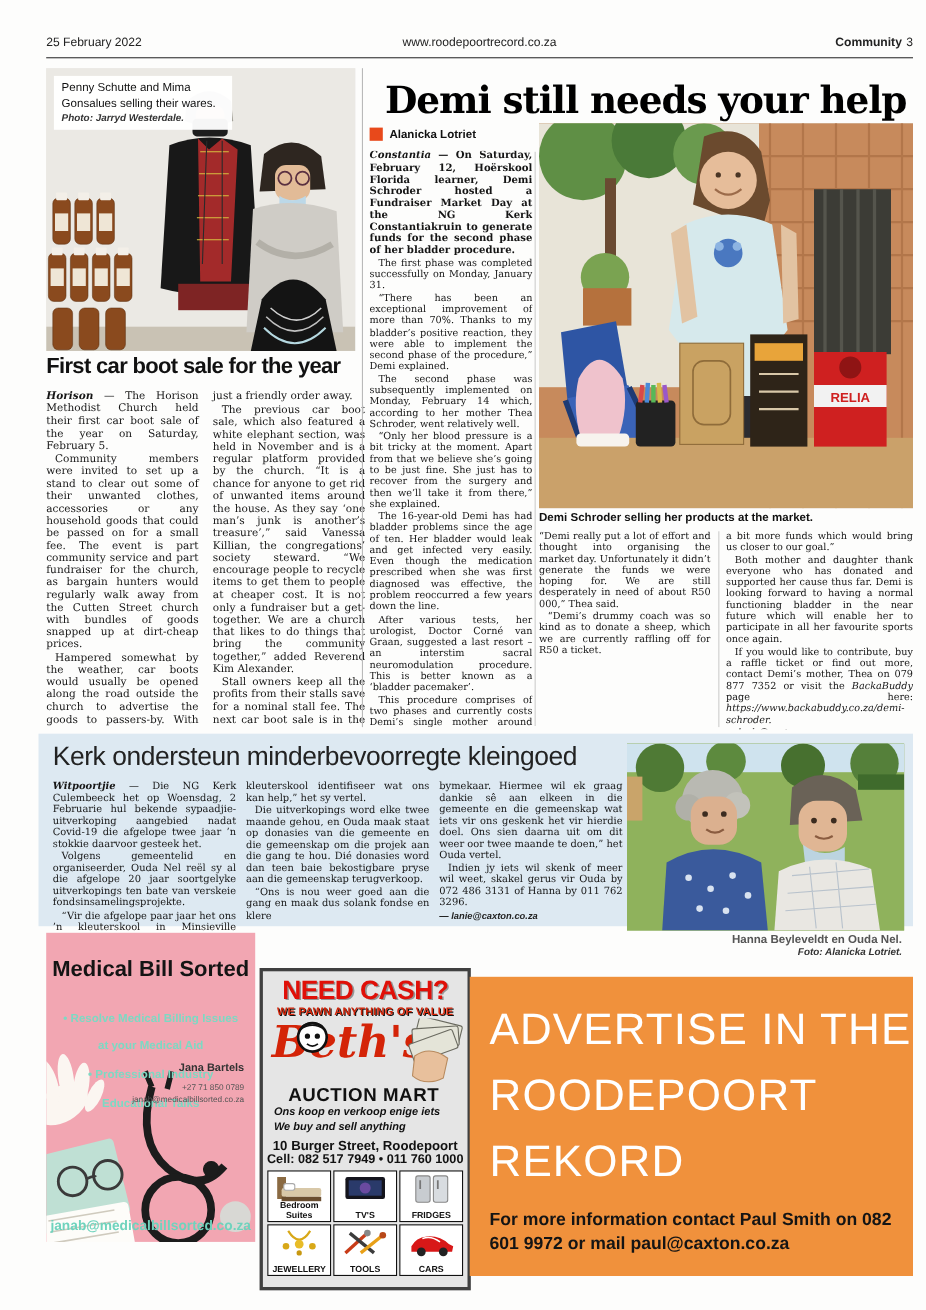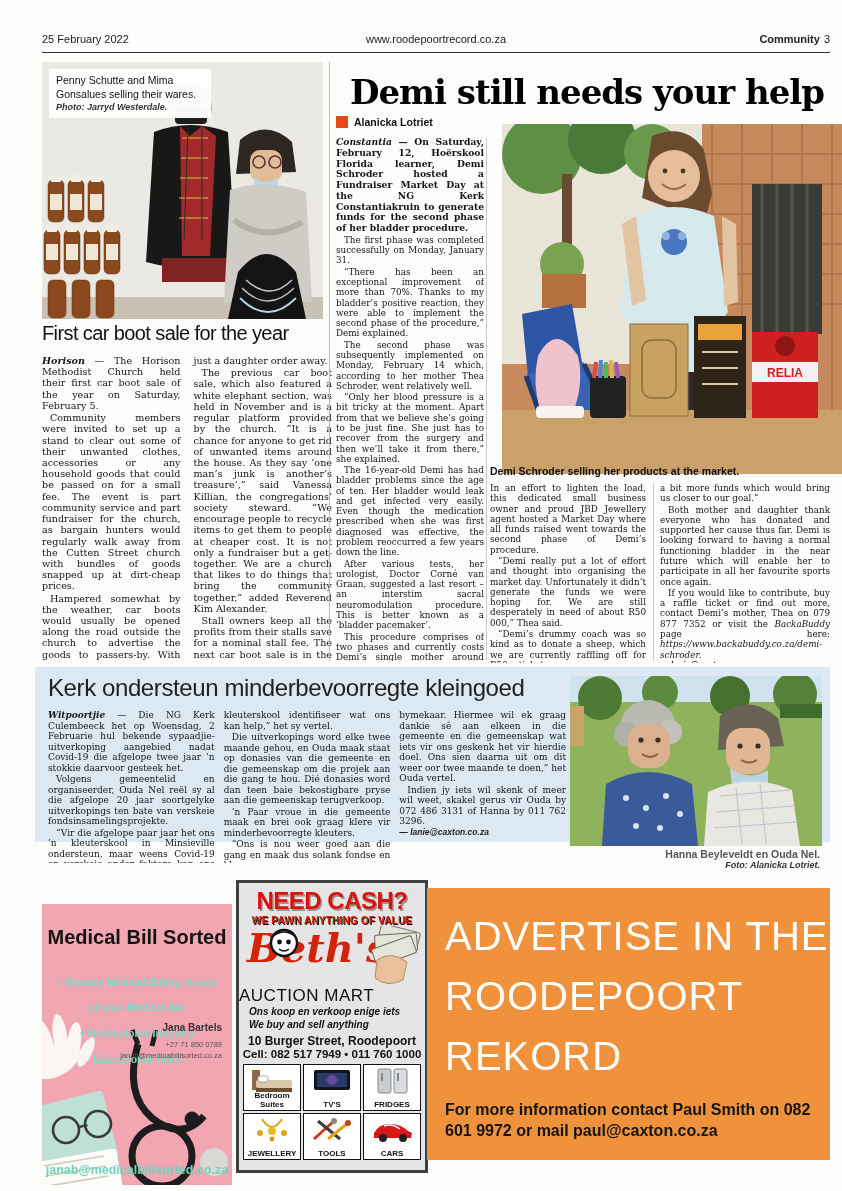--- a/index.html
+++ b/index.html
@@ -58,21 +58,21 @@
   .kerk-headline{position:absolute;left:13px;top:7px;font-family:"Liberation Sans",sans-serif;
                  font-size:24px;letter-spacing:-0.4px;color:#222;white-space:nowrap;}
   .kerk-cols{position:absolute;left:13px;top:43px;width:518px;height:153px;display:flex;gap:9px;overflow:hidden;justify-content:space-between;}
   .kerk-cols .col{width:167px;font-size:9px;line-height:1.17;}
   .kerk-photo{position:absolute;left:535px;top:9px;width:252px;height:170px;background:#86ab55;}
   .kerk-photo svg{display:block;}
   .kerk-cap{position:absolute;right:10px;top:181px;text-align:right;
             font-family:"Liberation Sans",sans-serif;font-weight:bold;font-size:10.5px;color:#555;}
   .kerk-credit{font-style:italic;font-size:9px;color:#333;font-weight:bold;}
   
-  .ad-medical{position:absolute;left:42px;top:904px;width:190px;height:281px;background:#f2a6b2;overflow:hidden;}
+  .ad-medical{position:absolute;left:42px;top:848px;width:190px;height:281px;background:#f2a6b2;overflow:hidden;}
   .mb-decor{position:absolute;left:0;top:0;}
   .mb-title{position:absolute;top:22px;width:100%;text-align:center;
             font-family:"Liberation Sans",sans-serif;font-weight:bold;font-size:20px;color:#141414;}
   .mb-bullets{position:absolute;top:60px;width:100%;text-align:center;
               font-family:"Liberation Sans",sans-serif;font-weight:bold;font-size:10.5px;
               line-height:1.45;color:#7cd9c3;}
   .mb-contact{position:absolute;top:118px;right:10px;text-align:right;
               font-family:"Liberation Sans",sans-serif;color:#333;}
   .mb-name{font-weight:bold;font-size:10px;margin-bottom:6px;}
   .mb-phone,.mb-email{font-size:7.5px;color:#555;line-height:1.5;}
@@ -81,21 +81,21 @@
   .ad-beths{position:absolute;left:236px;top:880px;width:186px;height:287px;background:#e5e5e5;
             border:3px solid #404040;overflow:hidden;font-family:"Liberation Sans",sans-serif;text-align:center;}
   .bt-needcash{margin-top:4px;font-size:24px;font-weight:bold;color:#e01008;letter-spacing:-0.5px;
                text-shadow:1.5px 1.5px 0 rgba(0,0,0,.35);}
   .bt-pawn{font-size:10px;font-weight:bold;color:#d42408;text-shadow:1px 1px 0 #111;letter-spacing:.2px;}
   .bt-logorow{position:relative;height:58px;margin-top:2px;}
   .bt-brand{position:absolute;left:8px;top:-4px;font-family:"DejaVu Serif",serif;font-style:italic;
             font-weight:bold;font-size:40px;color:#d42408;}
   .bt-face{position:absolute;left:30px;top:0px;}
   .bt-hand{position:absolute;right:2px;top:-2px;}
-  .bt-auction{font-size:17px;font-weight:normal;color:#111;letter-spacing:.5px;text-align:left;}
+  .bt-auction{font-size:17px;font-weight:bold;color:#111;letter-spacing:.5px;text-align:left;margin-left:23px;}
   .bt-tag{font-size:10px;font-weight:bold;font-style:italic;color:#111;text-align:left;padding-left:10px;line-height:1.25;}
   .bt-address{margin-top:3px;font-size:12px;font-weight:bold;color:#111;}
   .bt-phone{font-size:11.5px;font-weight:bold;color:#111;}
   .bt-grid{display:grid;grid-template-columns:1fr 1fr 1fr;gap:2px;margin:4px 4px 0 4px;}
   .bt-cell{background:#fff;border:1.5px solid #111;height:45px;position:relative;}
   .bt-cell svg{display:block;margin:3px auto 0 auto;}
   .bt-label{position:absolute;bottom:1px;width:100%;font-size:8px;font-weight:bold;color:#111;line-height:1.05;}
   .ad-advertise{position:absolute;left:427px;top:888px;width:403px;height:272px;background:#f0913c;
                 font-family:"Liberation Sans",sans-serif;}
   .adv-lines{position:absolute;left:18px;top:18px;color:#fff;font-size:40px;letter-spacing:1px;line-height:1.5;}
@@ -183,32 +183,32 @@
         <path d="M200 226 q26 26 52 0" stroke="#c0c0c0" stroke-width="1.4" fill="none"></path>
         <path d="M198 236 q28 28 56 0" stroke="#b5d8e0" stroke-width="1.8" fill="none"></path>
       </g>
     </svg>
     <figcaption class="p1-cap">
       <span>Penny Schutte and Mima Gonsalues selling their wares.</span>
       <div class="p1-credit">Photo: Jarryd Westerdale.</div>
     </figcaption>
   </figure>
 
-  <h2 class="cb-headline" style="font-weight:400;margin:0">First car boot sale for the year</h2>
+  <h2 class="cb-headline" style="font-weight:700;margin:0">First car boot sale for the year</h2>
   <div class="cb-cols">
     <div class="col">
       <p class="lede"><span class="loc">Horison</span><span> — The Horison Methodist Church held their first car boot sale of the year on Saturday, February 5.</span></p>
       <div>
           <p>Community members were invited to set up a stand to clear out some of their unwanted clothes, accessories or any household goods that could be passed on for a small fee. The event is part community service and part fundraiser for the church, as bargain hunters would regularly walk away from the Cutten Street church with bundles of goods snapped up at dirt-cheap prices.</p>
           <p>Hampered somewhat by the weather, car boots would usually be opened along the road outside the church to advertise the goods to passers-by. With damp boots but warm hearts, the stall owners set up inside the halls of the church, encouraging the public to waft around in search of the item they needed. For those working up an appetite, flavour-filled bacon and egg rolls were</p>
         </div>
     </div>
     <div class="col cont">
       <div class="cont">
-          <p>just a daughter order away.</p>
+          <p>just a friendly order away.</p>
           <p>The previous car boot sale, which also featured a white elephant section, was held in November and is a regular platform provided by the church. “It is a chance for anyone to get rid of unwanted items around the house. As they say ‘one man’s junk is another’s treasure’,” said Vanessa Killian, the congregations’ society steward. “We encourage people to recycle items to get them to people at cheaper cost. It is not only a fundraiser but a get-together. We are a church that likes to do things that bring the community together,” added Reverend Kim Alexander.</p>
           <p>Stall owners keep all the profits from their stalls save for a nominal stall fee. The next car boot sale is in the pipeline and in the meantime, the church offers Tuesday Bible studies, a Thursday feeding scheme and of course, Sunday services.</p>
         </div>
 
     </div>
   </div>
 
   <div class="vrule" style="left:329px;top:62px;height:599px;"></div>
   <div class="vrule" style="left:486px;top:138px;height:522px;border-color:#ccc;"></div>
   <div class="vrule" style="left:653px;top:483px;height:178px;border-color:#ccc;"></div>
@@ -224,21 +224,21 @@
         <p>The first phase was completed successfully on Monday, January 31.</p>
         <p>“There has been an exceptional improvement of more than 70%. Thanks to my bladder’s positive reaction, they were able to implement the second phase of the procedure,” Demi explained.</p>
         <p>The second phase was subsequently implemented on Monday, February 14 which, according to her mother Thea Schroder, went relatively well.</p>
         <p>“Only her blood pressure is a bit tricky at the moment. Apart from that we believe she’s going to be just fine. She just has to recover from the surgery and then we’ll take it from there,” she explained.</p>
         <p>The 16-year-old Demi has had bladder problems since the age of ten. Her bladder would leak and get infected very easily. Even though the medication prescribed when she was first diagnosed was effective, the problem reoccurred a few years down the line.</p>
         <p>After various tests, her urologist, Doctor Corné van Graan, suggested a last resort – an interstim sacral neuromodulation procedure. This is better known as a ‘bladder pacemaker’.</p>
         <p>This procedure comprises of two phases and currently costs Demi’s single mother around R170 000. While the first phase required Demi to carry an external, temporary unit for two weeks, the second phase consisted of a permanent pacemaker which was implanted below her skin.</p>
       </div>
   </div>
 
-  <figure class="demi-photo" style="margin:12px">
+  <figure class="demi-photo" style="margin:0">
     <svg width="340" height="350" viewBox="0 0 340 350">
       <rect width="340" height="350" fill="#c78a5c"></rect>
       <g stroke="#b2764a" stroke-width="2">
           <path d="M210 0 l0 350 M240 0 l0 350 M270 0 l0 350 M300 0 l0 350 M330 0 l0 350 M200 30 l140 0 M200 60 l140 0 M200 90 l140 0 M200 120 l140 0 M200 150 l140 0 M200 180 l140 0"></path>
         </g>
       <rect x="250" y="60" width="70" height="150" fill="#3c3c36"></rect>
       <g stroke="#55554d" stroke-width="3">
           <path d="M260 60 l0 150 M275 60 l0 150 M290 60 l0 150 M305 60 l0 150"></path>
         </g>
       <rect x="0" y="0" width="200" height="240" fill="#e8e4d8"></rect>
@@ -295,21 +295,20 @@
             <path d="M110 254 l-1 -18" stroke="#d8b84a"></path>
             <path d="M116 254 l-2 -16" stroke="#9a58c8"></path>
           </g>
       </g>
     </svg>
   </figure>
   <div class="demi-caption">Demi Schroder selling her products at the market.</div>
 
   <div class="col demi-col2">
     <div class="cont">
-        <p>In an effort to lighten the load, this dedicated small business owner and proud JBD Jewellery agent hosted a Market Day where all funds raised went towards the second phase of Demi’s procedure.</p>
         <p>“Demi really put a lot of effort and thought into organising the market day. Unfortunately it didn’t generate the funds we were hoping for. We are still desperately in need of about R50 000,” Thea said.</p>
         <p>“Demi’s drummy coach was so kind as to donate a sheep, which we are currently raffling off for R50 a ticket.</p>
       </div>
   </div>
   <div class="col demi-col3">
     <div class="cont">
         <p>a bit more funds which would bring us closer to our goal.”</p>
         <p>Both mother and daughter thank everyone who has donated and supported her cause thus far. Demi is looking forward to having a normal functioning bladder in the near future which will enable her to participate in all her favourite sports once again.</p>
       </div>
     <p><span>If you would like to contribute, buy a raffle ticket or find out more, contact Demi’s mother, Thea on 079 877 7352 or visit the </span><span class="it">BackaBuddy</span><span> page here: </span><span class="it">https://www.backabuddy.co.za/demi-schroder.</span></p>
@@ -323,21 +322,20 @@
         <p class="lede"><span class="loc">Witpoortjie</span><span> — Die NG Kerk Culembeeck het op Woensdag, 2 Februarie hul bekende sypaadjie-uitverkoping aangebied nadat Covid-19 die afgelope twee jaar ’n stokkie daarvoor gesteek het.</span></p>
         <div>
             <p>Volgens gemeentelid en organiseerder, Ouda Nel reël sy al die afgelope 20 jaar soortgelyke uitverkopings ten bate van verskeie fondsinsamelingsprojekte.</p>
             <p>“Vir die afgelope paar jaar het ons ’n kleuterskool in Minsieville ondersteun, maar weens Covid-19 en verskeie ander faktore kan ons hulle nie meer help nie, en ons wil nou ’n ander hulpbehoewende</p>
           </div>
       </div>
       <div class="col">
         <div class="cont">
             <p>kleuterskool identifiseer wat ons kan help,” het sy vertel.</p>
             <p>Die uitverkopings word elke twee maande gehou, en Ouda maak staat op donasies van die gemeente en die gemeenskap om die projek aan die gang te hou. Dié donasies word dan teen baie bekostigbare pryse aan die gemeenskap terugverkoop.</p>
-            <p>’n Paar vroue in die gemeente maak en brei ook graag klere vir minderbevoorregte kleuters.</p>
             <p>“Ons is nou weer goed aan die gang en maak dus solank fondse en klere</p>
           </div>
       </div>
       <div class="col">
         <div class="cont">
             <p>bymekaar. Hiermee wil ek graag dankie sê aan elkeen in die gemeente en die gemeenskap wat iets vir ons geskenk het vir hierdie doel. Ons sien daarna uit om dit weer oor twee maande te doen,” het Ouda vertel.</p>
             <p>Indien jy iets wil skenk of meer wil weet, skakel gerus vir Ouda by 072 486 3131 of Hanna by 011 762 3296.</p>
           </div>
         <p class="sig">— lanie@caxton.co.za</p>
       </div>

